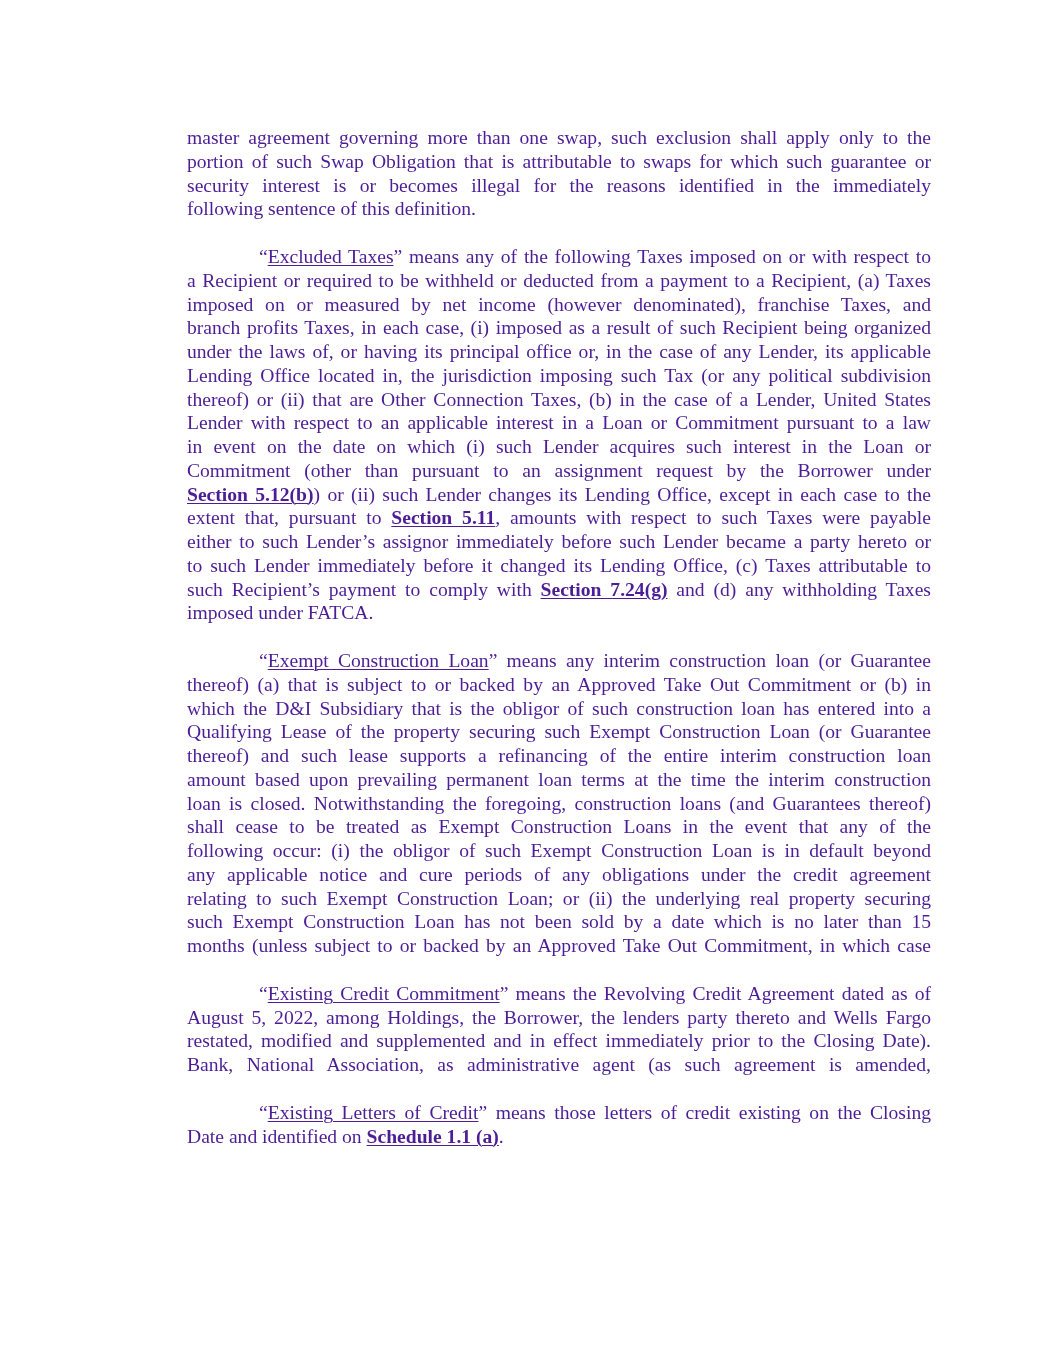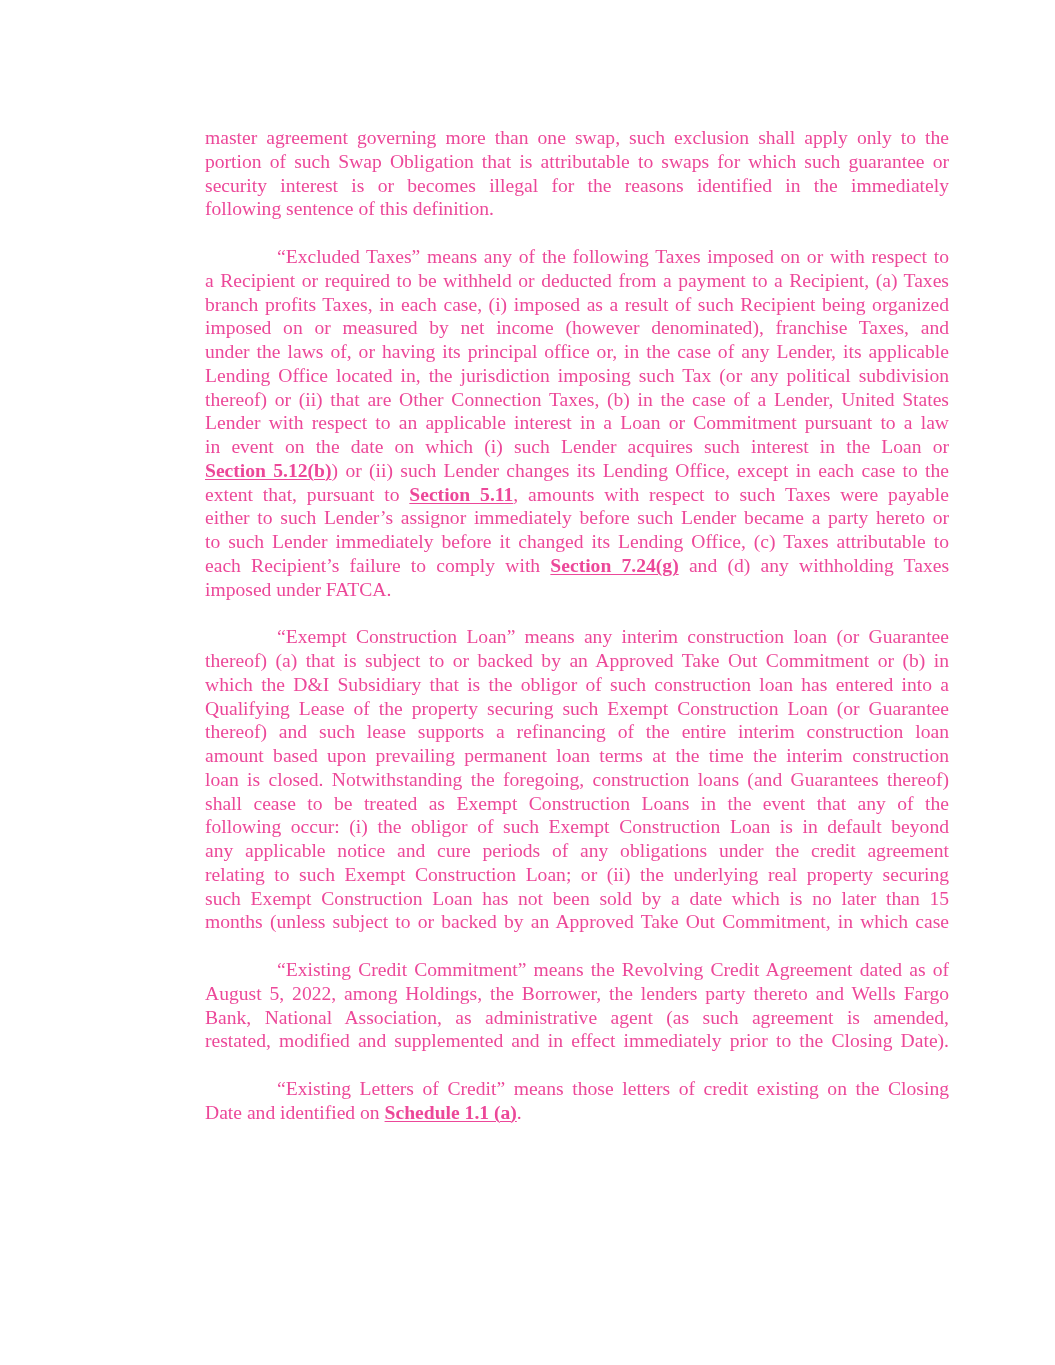--- a/index.html
+++ b/index.html
@@ -1,58 +1,59 @@
 <!DOCTYPE html>
 <html><head>
 <meta charset="utf-8">
 <style>
   html, body { margin: 0; padding: 0; background: #ffffff; }
   body { width: 1055px; height: 1365px; position: relative; overflow: hidden; }
   .page {
-    position: absolute; left: 205px; top: 126px; width: 744px;
+    position: absolute; left: 187px; top: 126px; width: 744px;
     font-family: "Liberation Serif", "DejaVu Serif", serif;
-    font-size: 19.6px; color: #ec4899; line-height: 23.75px;
+    font-size: 19.6px; color: #4c1d95; line-height: 23.75px;
   }
   .para { margin: 0 0 24px 0; }
   .line {
     display: block; white-space: nowrap; text-align: justify;
     text-align-last: justify; height: 23.75px; overflow: visible;
   }
   .line.last { text-align-last: left; }
   .indent { padding-left: 72px; }
-  .u { text-underline-offset: 2px; text-decoration-thickness: 1px; }
+  .u { text-decoration: underline; text-underline-offset: 2px; text-decoration-thickness: 1px; }
   .u-link { text-decoration: underline; text-underline-offset: 2px; text-decoration-thickness: 1px; cursor: pointer; font-weight: bold; }
 </style>
 </head>
 <body>
 
 <div class="page">
 
   <div class="para">
     <span class="line">master agreement governing more than one swap, such exclusion shall apply only to the</span>
     <span class="line">portion of such Swap Obligation that is attributable to swaps for which such guarantee or</span>
     <span class="line">security interest is or becomes illegal for the reasons identified in the immediately</span>
     <span class="line last">following sentence of this definition.</span>
   </div>
 
   <div class="para">
     <span class="line indent"><span>“</span><span class="u">Excluded Taxes</span><span>” means any of the following Taxes imposed on or with respect to</span></span>
     <span class="line">a Recipient or required to be withheld or deducted from a payment to a Recipient, (a) Taxes</span>
+    <span class="line">imposed on or measured by net income (however denominated), franchise Taxes, and</span>
     <span class="line">branch profits Taxes, in each case, (i) imposed as a result of such Recipient being organized</span>
-    <span class="line">imposed on or measured by net income (however denominated), franchise Taxes, and</span>
     <span class="line">under the laws of, or having its principal office or, in the case of any Lender, its applicable</span>
     <span class="line">Lending Office located in, the jurisdiction imposing such Tax (or any political subdivision</span>
     <span class="line">thereof) or (ii) that are Other Connection Taxes, (b) in the case of a Lender, United States</span>
     <span class="line">Lender with respect to an applicable interest in a Loan or Commitment pursuant to a law</span>
     <span class="line">in event on the date on which (i) such Lender acquires such interest in the Loan or</span>
+    <span class="line">Commitment (other than pursuant to an assignment request by the Borrower under</span>
     <span class="line"><span></span><span class="u-link">Section 5.12(b)</span><span>) or (ii) such Lender changes its Lending Office, except in each case to the</span></span>
     <span class="line"><span>extent that, pursuant to </span><span class="u-link">Section 5.11</span><span>, amounts with respect to such Taxes were payable</span></span>
     <span class="line">either to such Lender’s assignor immediately before such Lender became a party hereto or</span>
     <span class="line">to such Lender immediately before it changed its Lending Office, (c) Taxes attributable to</span>
-    <span class="line"><span>each Recipient’s failure to comply with </span><span class="u-link">Section 7.24(g)</span><span> and (d) any withholding Taxes</span></span>
+    <span class="line"><span>such Recipient’s payment to comply with </span><span class="u-link">Section 7.24(g)</span><span> and (d) any withholding Taxes</span></span>
     <span class="line last">imposed under FATCA.</span>
   </div>
 
   <div class="para">
     <span class="line indent"><span>“</span><span class="u">Exempt Construction Loan</span><span>” means any interim construction loan (or Guarantee</span></span>
     <span class="line">thereof) (a) that is subject to or backed by an Approved Take Out Commitment or (b) in</span>
     <span class="line">which the D&amp;I Subsidiary that is the obligor of such construction loan has entered into a</span>
     <span class="line">Qualifying Lease of the property securing such Exempt Construction Loan (or Guarantee</span>
     <span class="line">thereof) and such lease supports a refinancing of the entire interim construction loan</span>
     <span class="line">amount based upon prevailing permanent loan terms at the time the interim construction</span>
@@ -61,22 +62,22 @@
     <span class="line">following occur:  (i) the obligor of such Exempt Construction Loan is in default beyond</span>
     <span class="line">any applicable notice and cure periods of any obligations under the credit agreement</span>
     <span class="line">relating to such Exempt Construction Loan; or (ii) the underlying real property securing</span>
     <span class="line">such Exempt Construction Loan has not been sold by a date which is no later than 15</span>
     <span class="line">months (unless subject to or backed by an Approved Take Out Commitment, in which case</span>
   </div>
 
   <div class="para">
     <span class="line indent"><span>“</span><span class="u">Existing Credit Commitment</span><span>” means the Revolving Credit Agreement dated as of</span></span>
     <span class="line">August 5, 2022, among Holdings, the Borrower, the lenders party thereto and Wells Fargo</span>
+    <span class="line">restated, modified and supplemented and in effect immediately prior to the Closing Date).</span>
     <span class="line">Bank, National Association, as administrative agent (as such agreement is amended,</span>
-    <span class="line">restated, modified and supplemented and in effect immediately prior to the Closing Date).</span>
   </div>
 
   <div class="para">
     <span class="line indent"><span>“</span><span class="u">Existing Letters of Credit</span><span>” means those letters of credit existing on the Closing</span></span>
     <span class="line last"><span>Date and identified on </span><span class="u-link">Schedule 1.1 (a)</span><span>.</span></span>
   </div>
 
 </div>
 
 </body></html>

